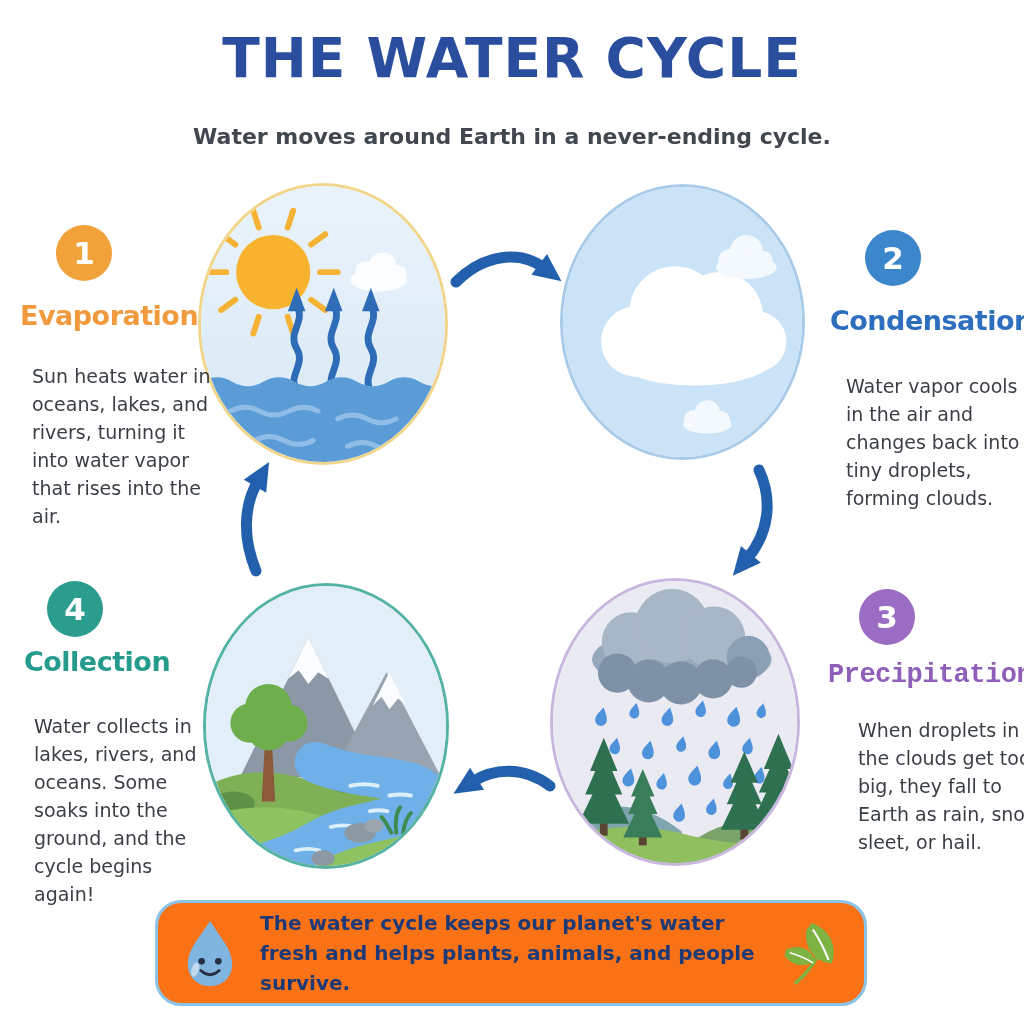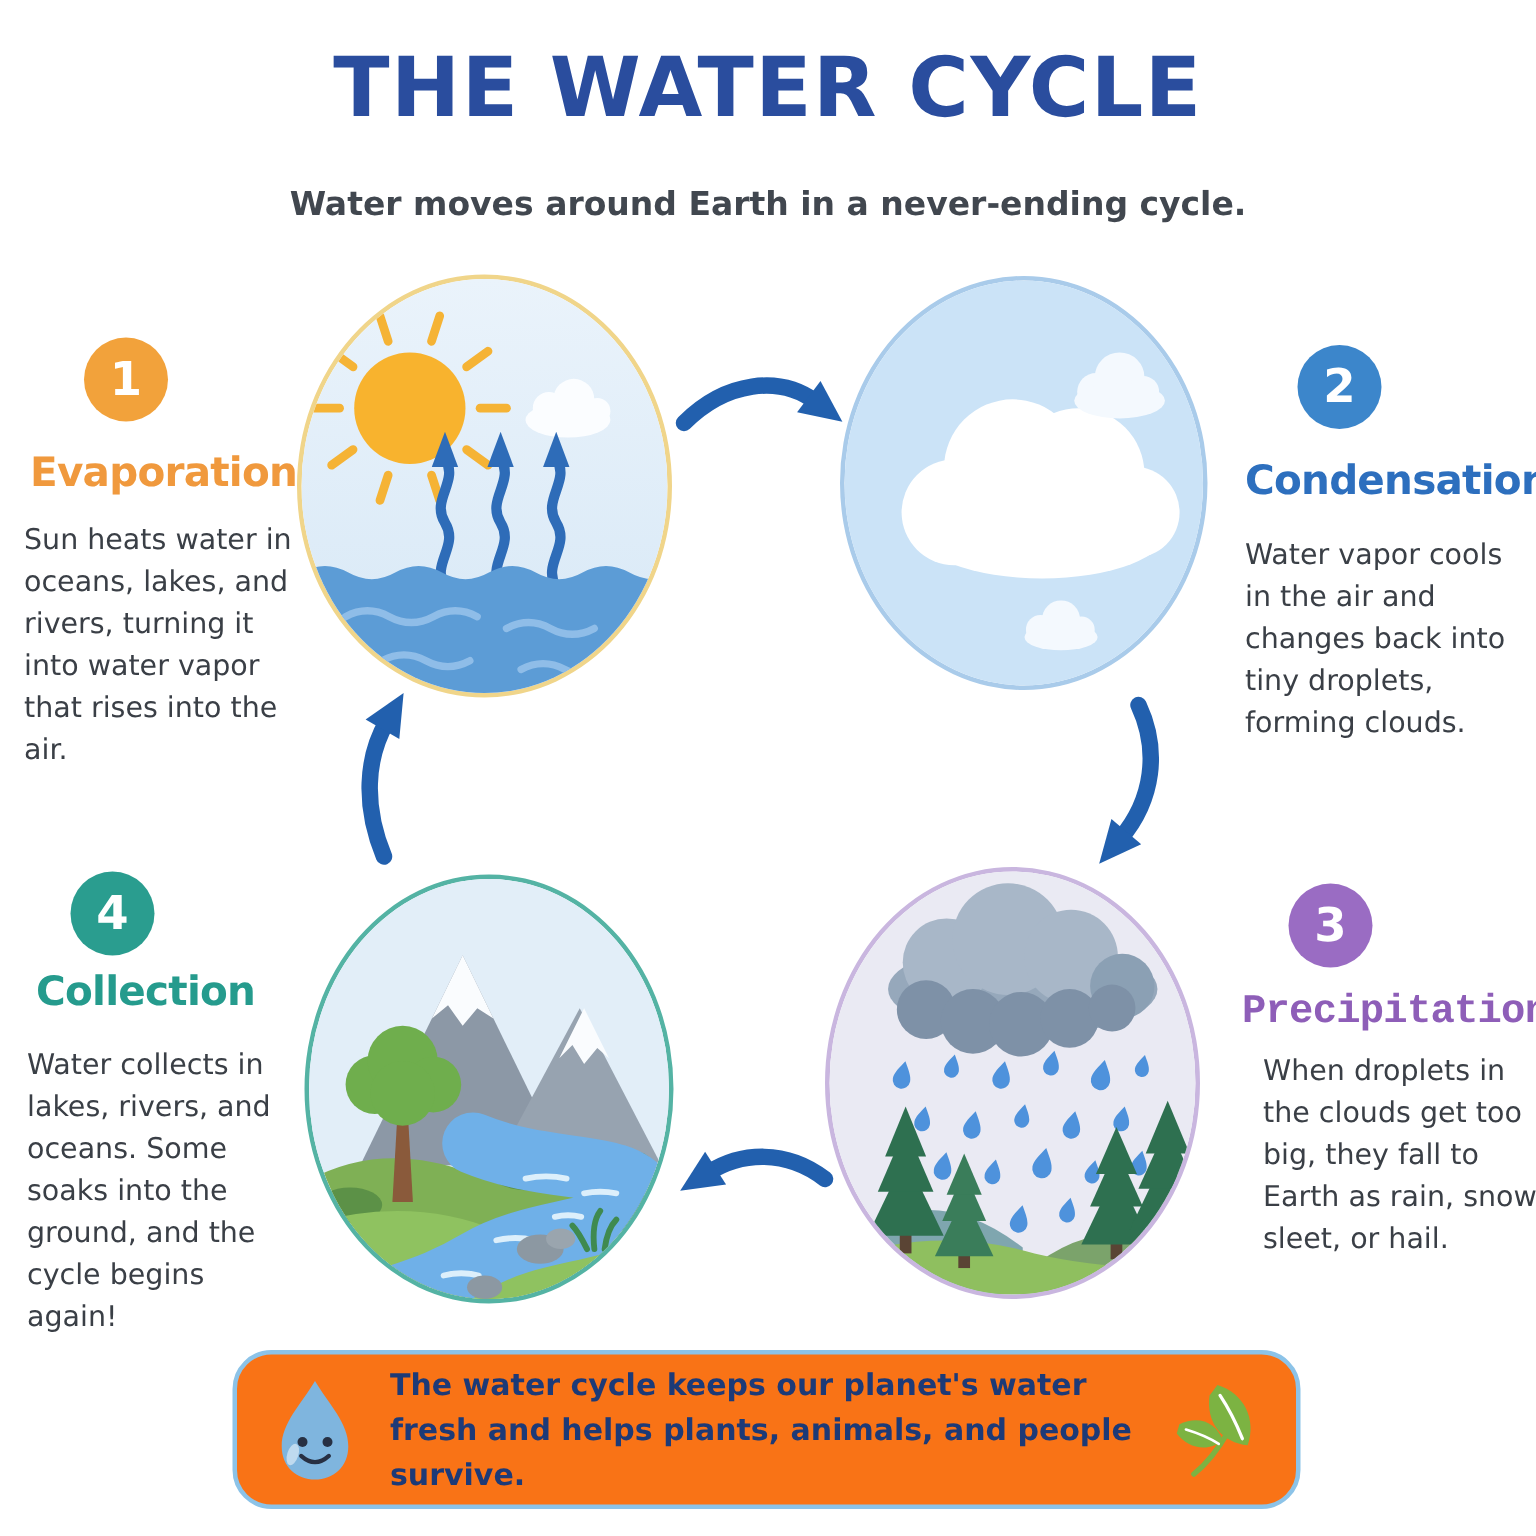--- a/index.html
+++ b/index.html
@@ -32,21 +32,21 @@
   .b2{left:865px;top:230px;}
   .b3{left:859px;top:589px;}
   .b4{left:47px;top:581px;}
 
   .stage-name{position:absolute;margin:4px;font-size:27px;font-weight:bold;letter-spacing:-0.5px;}
   .l1{left:16px;top:296px;}
   .l2{left:826px;top:301px;}
   .l3{left:824px;top:656px;font-family:Liberation Mono, monospace;}
   .l4{left:20px;top:642px;}
 
-  .stage-desc{position:absolute;margin:0;font-size:19px;line-height:28px;color:#3A3F46;}
+  .stage-desc{position:absolute;margin:16px;font-size:19px;line-height:28px;color:#3A3F46;}
   .d1{left:16px;top:346px;width:182px;}
   .d2{left:830px;top:356px;width:182px;}
   .d3{left:842px;top:700px;width:192px;}
   .d4{left:18px;top:696px;width:184px;}
 
   .footer{position:absolute;left:155px;top:900px;width:712px;height:106px;box-sizing:border-box;
           background:#f97316;border:3px solid #8CC3E8;border-radius:26px;
           display:flex;align-items:center;padding:0 24px;gap:22px;}
   .footer-text{margin:0;font-size:20px;line-height:30px;font-weight:600;color:#1D3A77;flex:1;}
   .drop-svg{width:56px;height:74px;flex:0 0 auto;}

